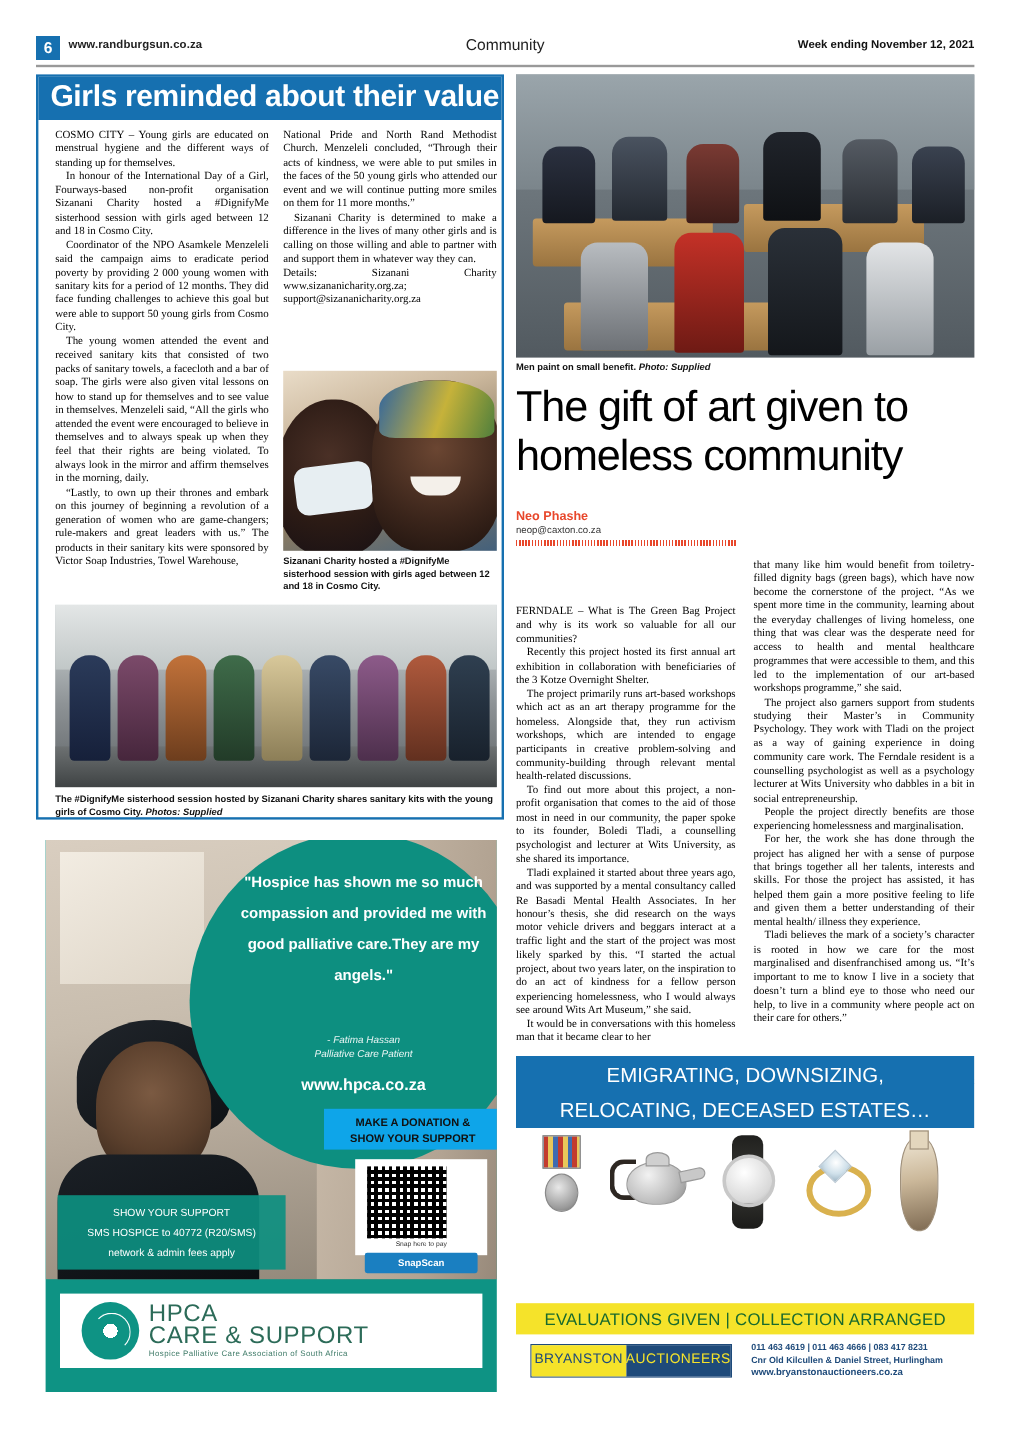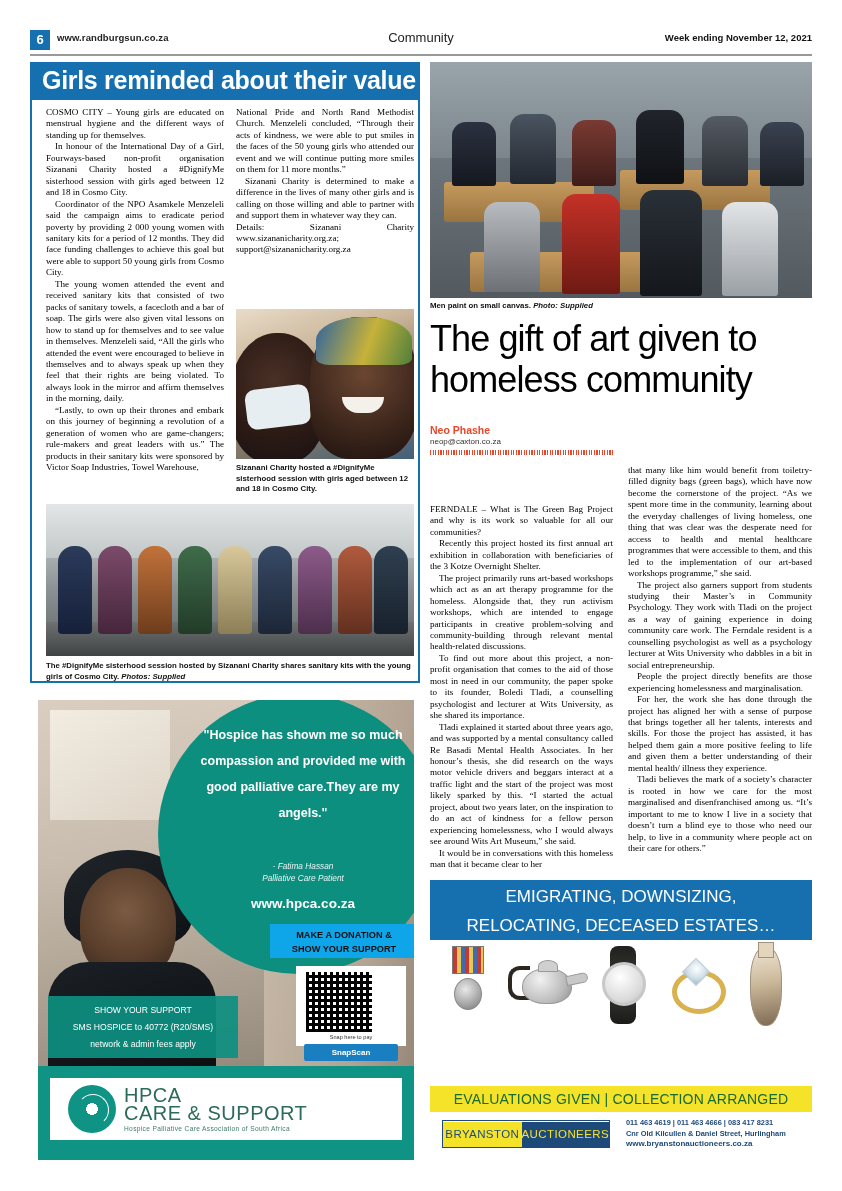--- a/index.html
+++ b/index.html
@@ -507,21 +507,20 @@
     text-align: center;
     line-height: 26px;
     letter-spacing: 0.2px;
   }
   .auc-logo {
     position: absolute; left: 12px; top: 240px;
     width: 168px; height: 28px;
     border: 1.5px solid #1e4a7a;
     box-sizing: border-box;
     display: flex;
-    align-items: center;
   }
   .auc-logo .lyellow {
     flex: 1; background: #f5e32a; color: #1e4a7a;
     font-size: 11.5px; text-align: center; line-height: 25px;
     letter-spacing: 0.4px;
   }
   .auc-logo .lblue {
     flex: 1; background: #1e4a7a; color: #f5e32a;
     font-size: 11.5px; text-align: center; line-height: 25px;
     letter-spacing: 0.4px;
@@ -602,21 +601,21 @@
     <div class="fig" style="left:80px;top:52px;width:46px;height:70px;background:linear-gradient(180deg,#4a5360,#232830);"></div>
     <div class="fig" style="left:142px;top:58px;width:44px;height:66px;background:linear-gradient(180deg,#7a3a33,#3e1d19);"></div>
     <div class="fig" style="left:206px;top:48px;width:48px;height:74px;background:linear-gradient(180deg,#20242b,#0f1114);"></div>
     <div class="fig" style="left:272px;top:54px;width:46px;height:70px;background:linear-gradient(180deg,#555b63,#292d33);"></div>
     <div class="fig" style="left:330px;top:60px;width:44px;height:64px;background:linear-gradient(180deg,#3a4250,#1b1f26);"></div>
     <div class="fig" style="left:54px;top:140px;width:56px;height:90px;background:linear-gradient(180deg,#b8bcc0,#6d7176);"></div>
     <div class="fig" style="left:132px;top:132px;width:58px;height:100px;background:linear-gradient(180deg,#c43127,#6e1a14);"></div>
     <div class="fig" style="left:210px;top:128px;width:62px;height:106px;background:linear-gradient(180deg,#2a3038,#14171b);"></div>
     <div class="fig" style="left:292px;top:140px;width:56px;height:94px;background:linear-gradient(180deg,#e2e4e6,#9aa0a5);"></div>
   </div>
-  <div class="cap-art"><span>Men paint on small canvas. </span><span class="ital">Photo: Supplied</span></div>
+  <div class="cap-art"><span>Men paint on small benefit. </span><span class="ital">Photo: Supplied</span></div>
 
   <div class="right-headline">The gift of art given to homeless community</div>
   <div class="byline-name">Neo Phashe</div>
   <div class="byline-mail">neop@caxton.co.za</div>
   <div class="byline-rule"></div>
 
   <div class="col-right-1">
     <p class="noindent">FERNDALE – What is The Green Bag Project and why is its work so valuable for all our communities?</p>
     <p>Recently this project hosted its first annual art exhibition in collaboration with beneficiaries of the 3 Kotze Overnight Shelter.</p>
     <p>The project primarily runs art-based workshops which act as an art therapy programme for the homeless. Alongside that, they run activism workshops, which are intended to engage participants in creative problem-solving and community-building through relevant mental health-related discussions.</p>

